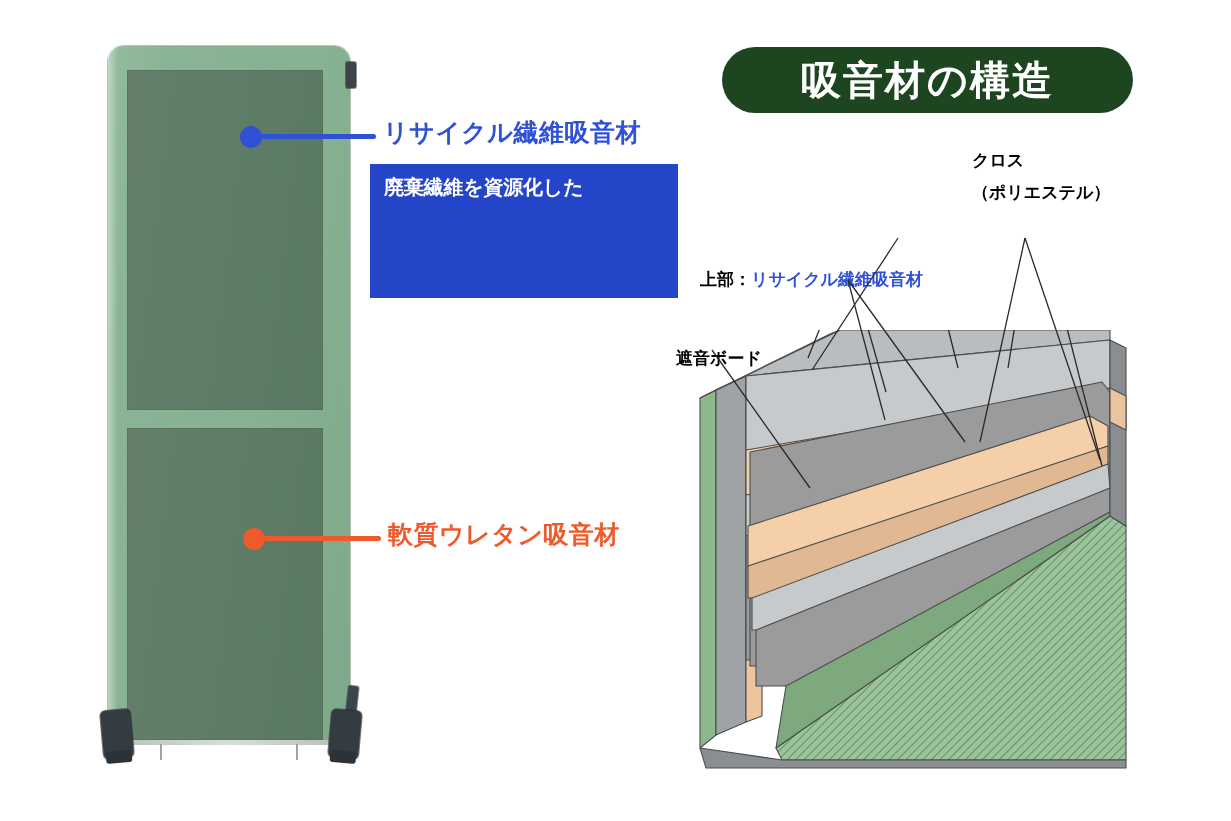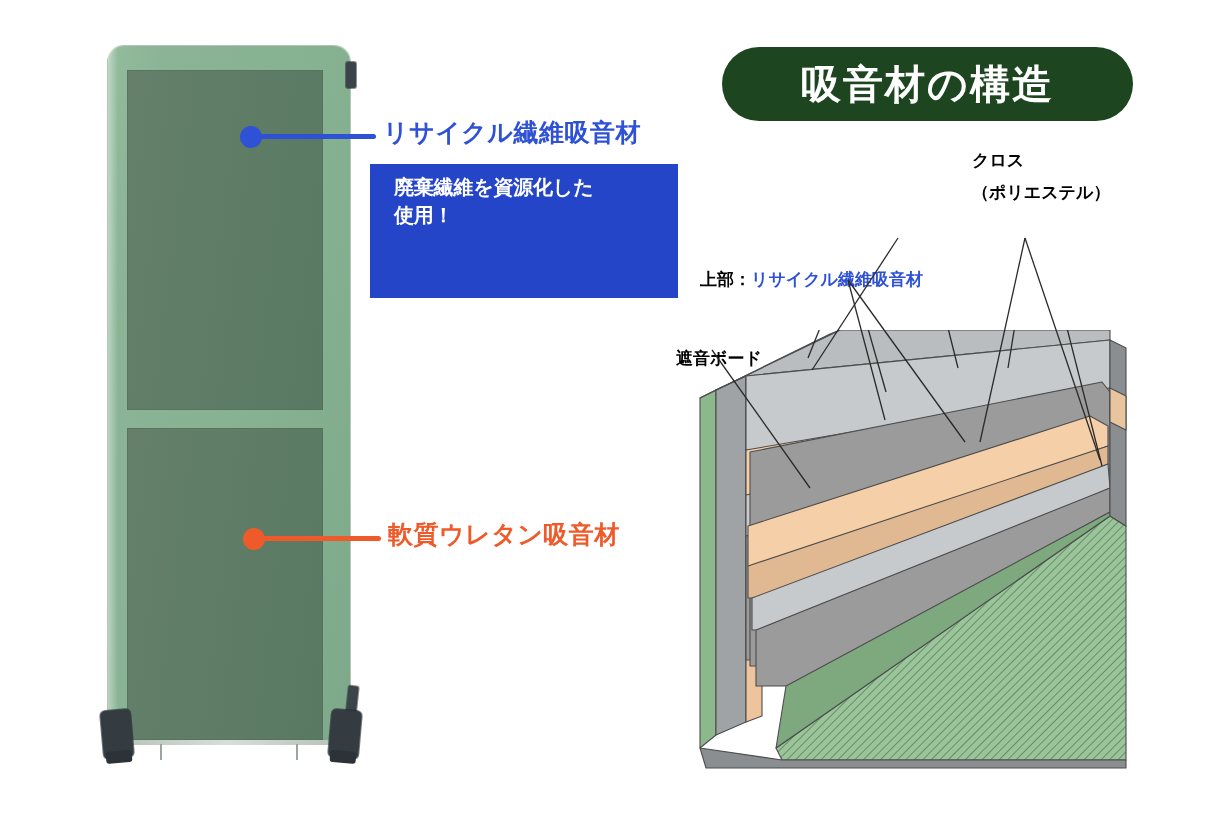--- a/index.html
+++ b/index.html
@@ -68,31 +68,31 @@
   #dot-urethane{left:243px;top:528px;background:#ef5a2a;}
   #line-urethane{left:261px;top:536px;width:120px;background:#ef5a2a;}
   #label-urethane{
     left:388px;top:518px;color:#ef5a2a;font-size:25px;font-weight:bold;
     letter-spacing:.5px;white-space:nowrap;
   }
 
   
   #info-box{
     left:370px;top:164px;width:308px;height:134px;background:#2545c8;
-    color:#ffffff;box-sizing:border-box;padding:9px 12px 8px 24px;
+    color:#ffffff;box-sizing:border-box;padding:9px 12px 8px 14px;
   }
   #info-box .line{
     font-size:20px;font-weight:bold;line-height:28px;white-space:nowrap;
     letter-spacing:-.2px;
   }
   #info-box .line .sup{font-size:12px;vertical-align:super;}
 
   
   #section-title{
-    left:722px;top:47px;width:411px;height:74px;background:#1d4620;
+    left:722px;top:47px;width:411px;height:66px;background:#1d4620;
     border-radius:37px;display:flex;align-items:center;justify-content:center;
   }
   #section-title span{
     color:#ffffff;font-size:40px;font-weight:bold;letter-spacing:2px;
   }
 
   
   .diag-label{font-size:17px;font-weight:bold;color:#000;white-space:nowrap;line-height:32px;}
   #label-cloth{left:972px;top:145px;text-align:left;}
   #label-layers{left:700px;top:264px;}
@@ -130,21 +130,20 @@
   <div class="abs marker-dot" id="dot-recycled"></div>
   <div class="abs marker-line" id="line-recycled"></div>
   <div class="abs" id="label-recycled">リサイクル繊維吸音材</div>
 
   <div class="abs marker-dot" id="dot-urethane"></div>
   <div class="abs marker-line" id="line-urethane"></div>
   <div class="abs" id="label-urethane">軟質ウレタン吸音材</div>
 
   <div class="abs" id="info-box">
     <div class="line">廃棄繊維を資源化した</div>
-    <div class="line">使用！</div>
   </div>
 
   <div class="abs" id="section-title">
     <span>吸音材の構造</span>
   </div>
 
   <div class="abs diag-label" id="label-cloth">
     <div>クロス</div>
     <div>（ポリエステル）</div>
   </div>

